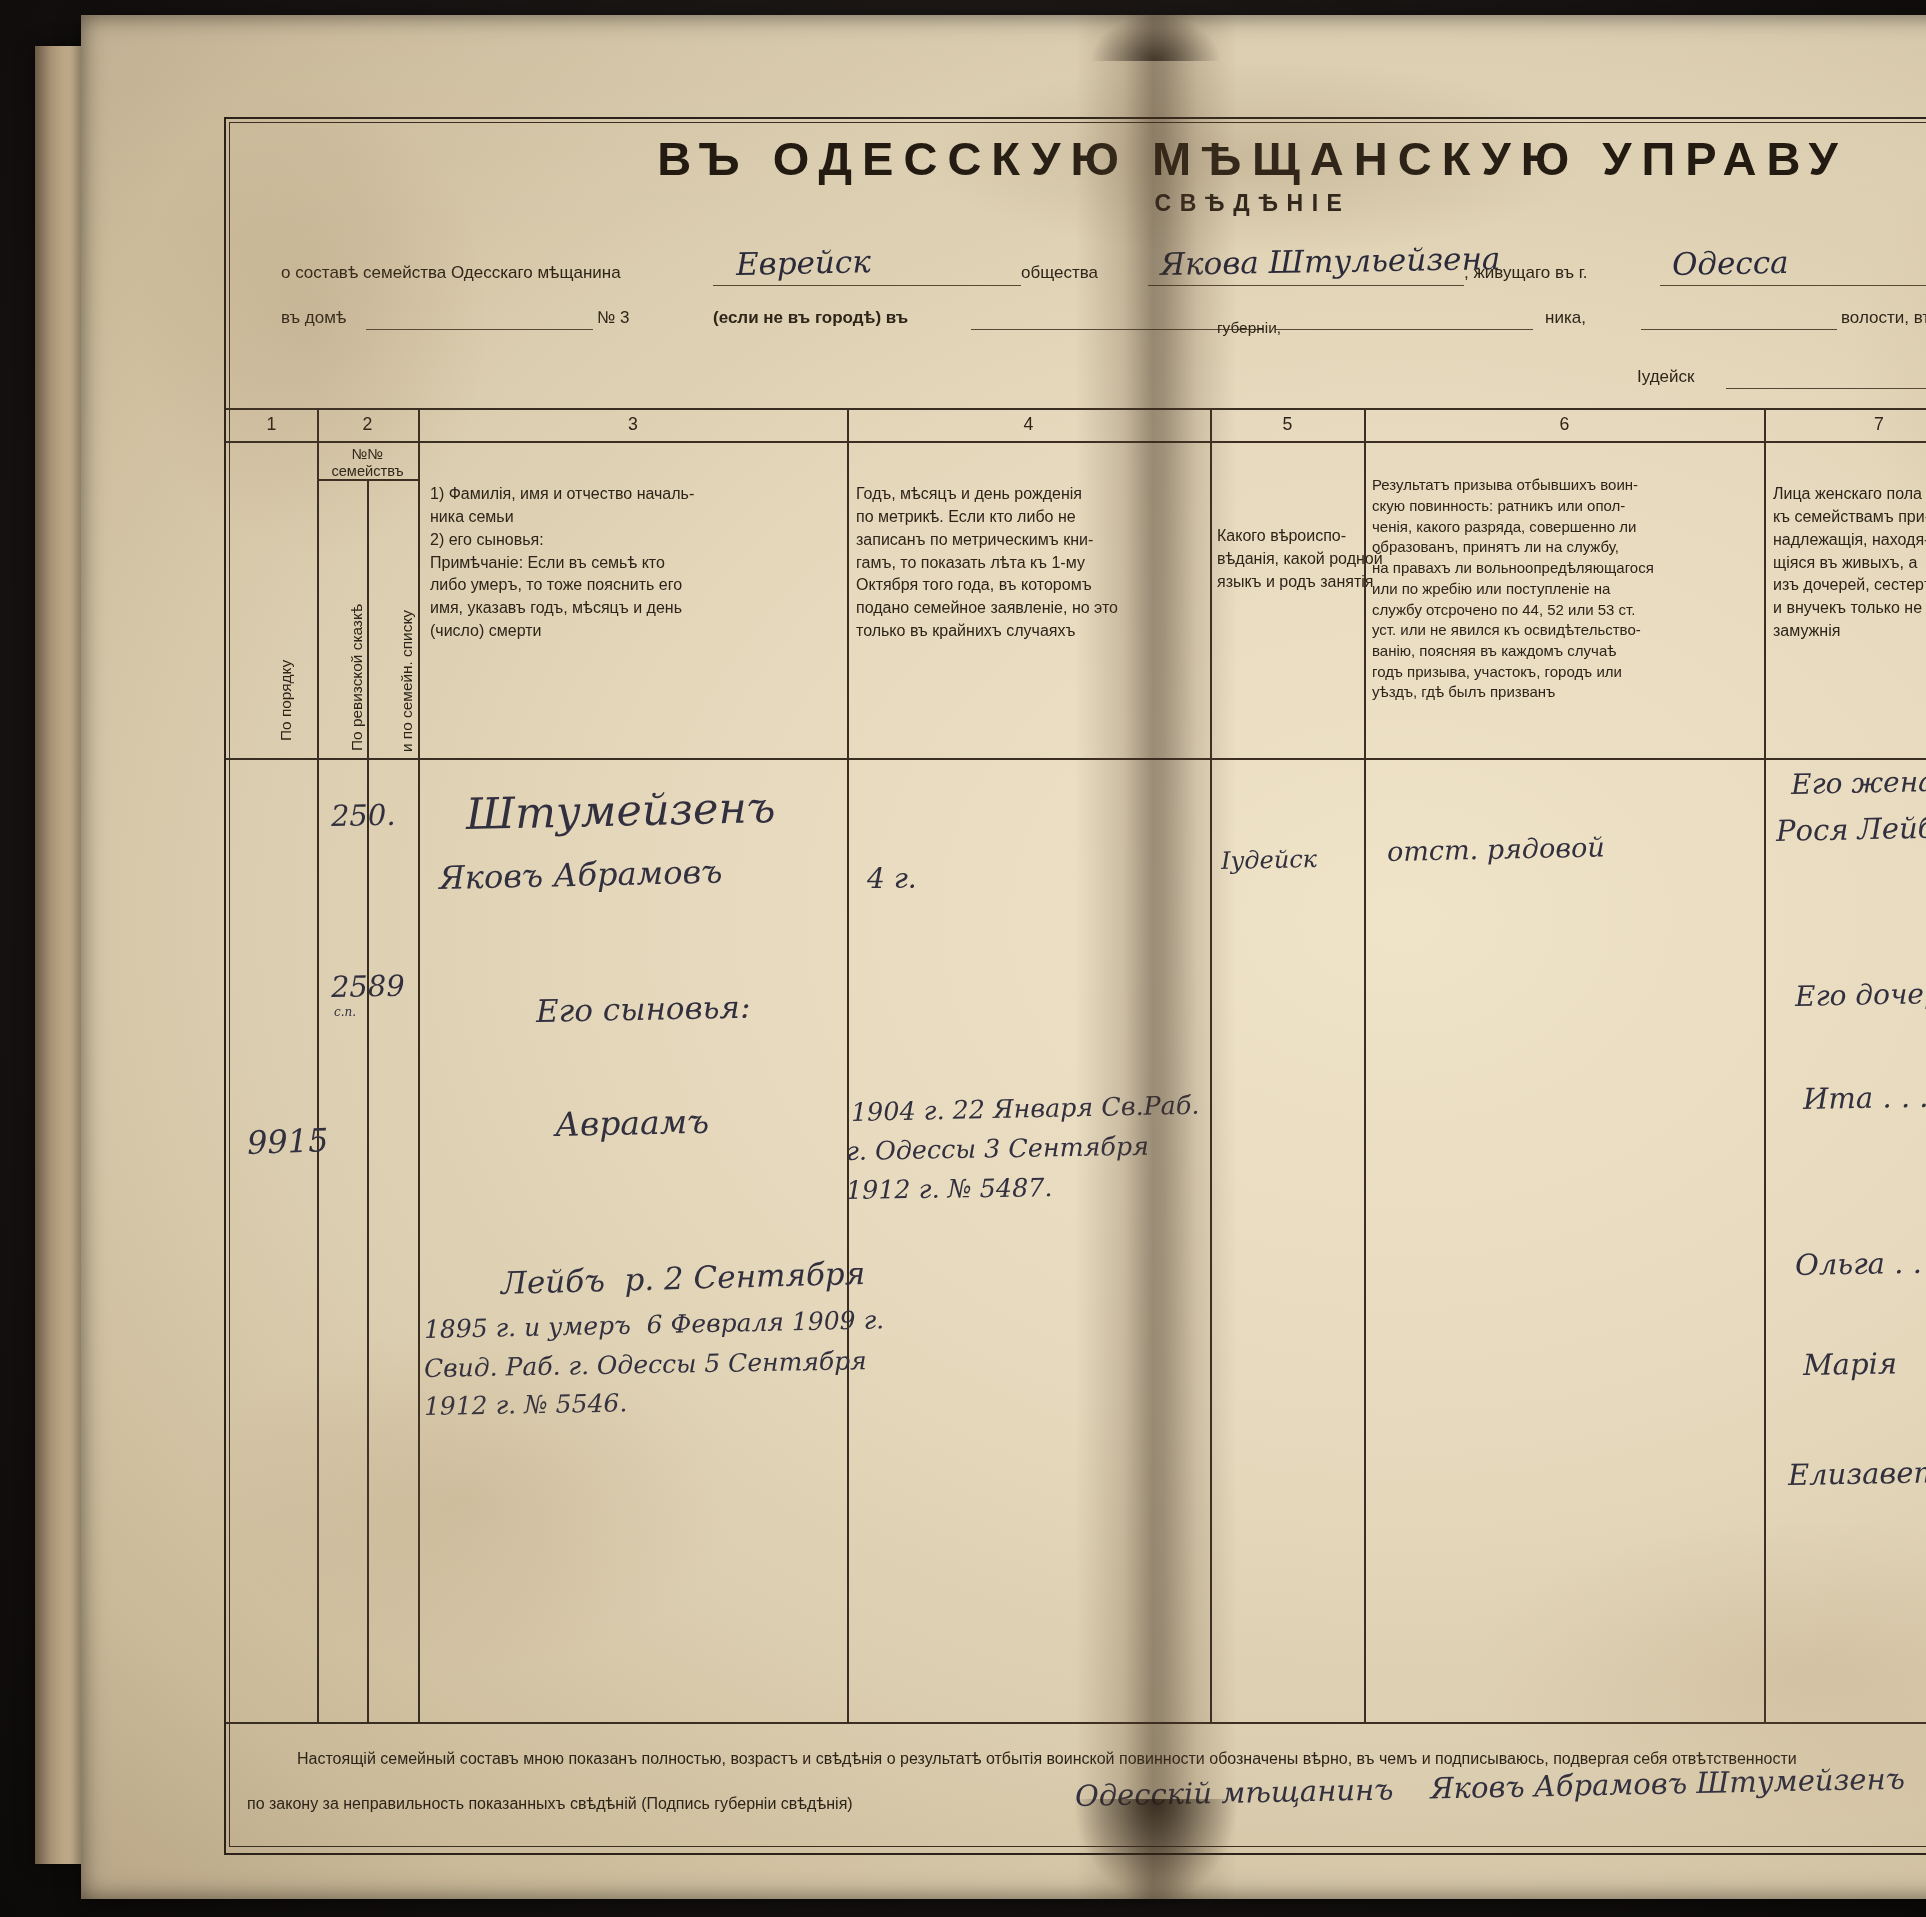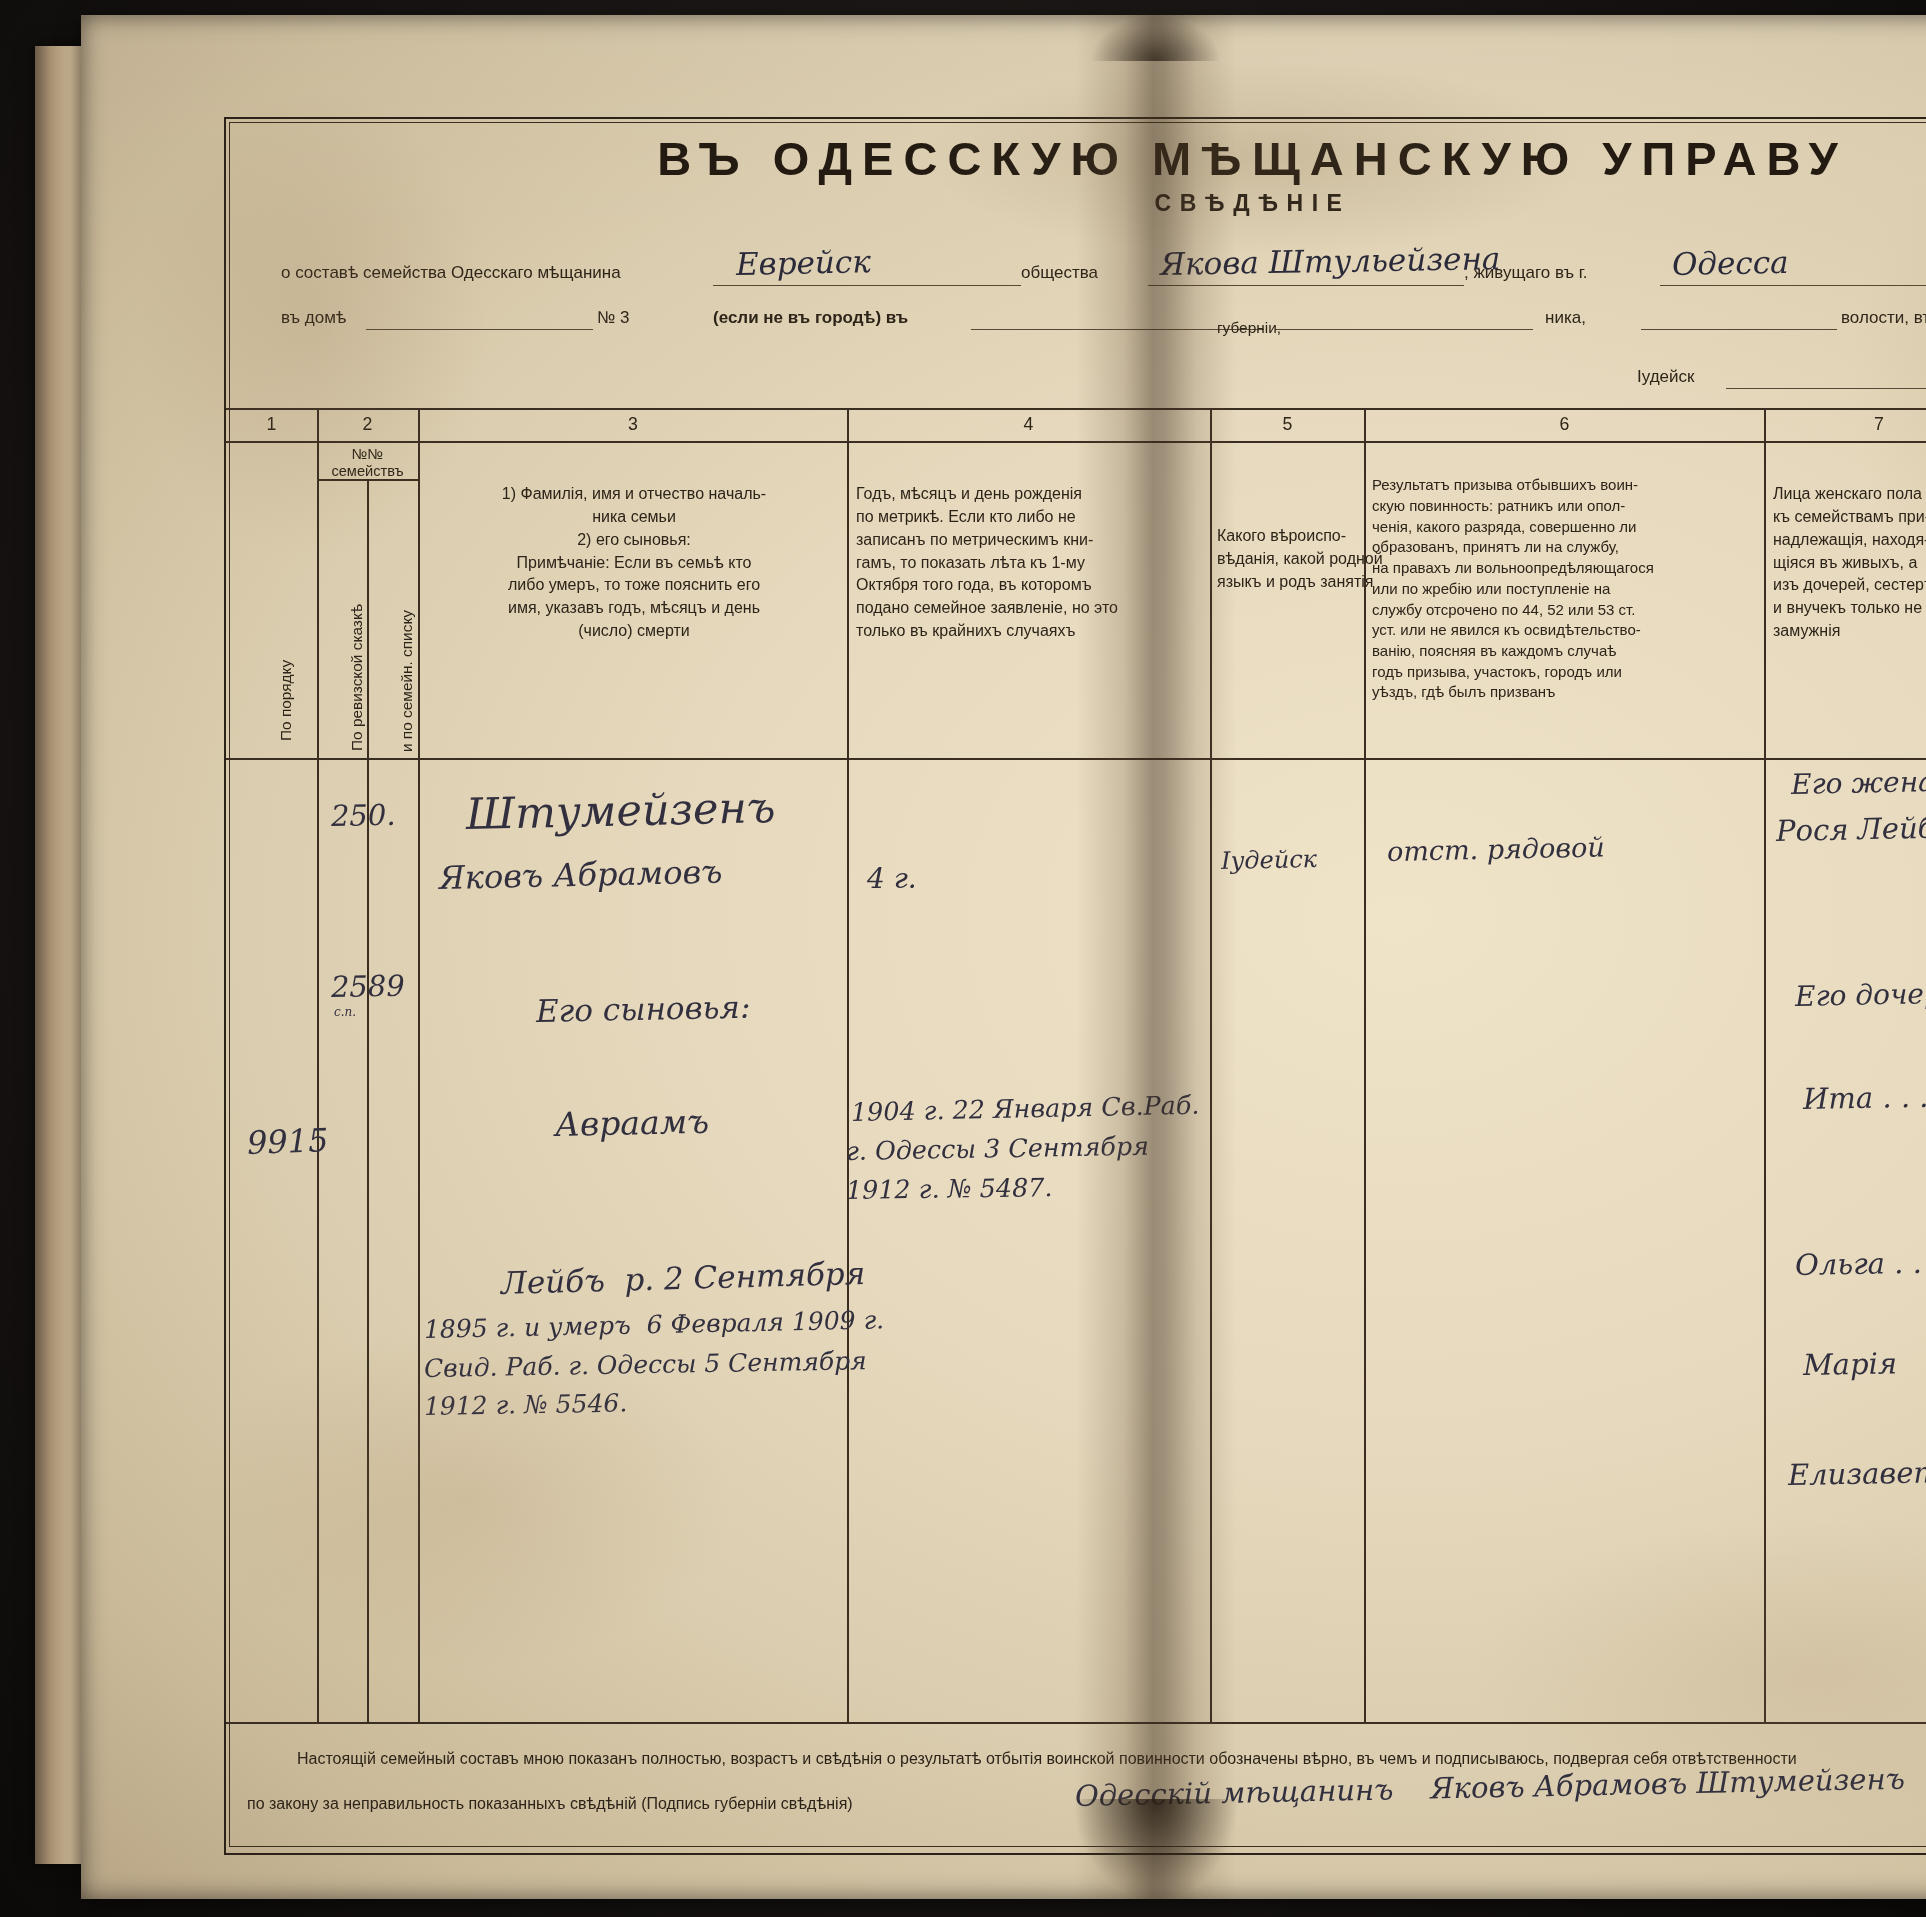--- a/index.html
+++ b/index.html
@@ -303,21 +303,21 @@
     <div class="colnum" style="left:1284px; top:399px; width:399px;">6</div>
     <div class="colnum" style="left:1685px; top:399px; width:226px;">7</div>
 
     <div class="colhead center" style="left:237px; top:431px; width:99px; white-space:pre-line; font-size:14.6px; line-height:1.15;">№№
 семействъ</div>
 
     <div class="vert" style="left:196px; top:726px;">По порядку</div>
     <div class="vert" style="left:267px; top:736px;">По ревизской сказкѣ</div>
     <div class="vert" style="left:317px; top:737px;">и по семейн. списку</div>
 
-    <div class="colhead" style="left:349px; top:468px; width:408px; white-space:pre-line;text-align:center;">1) Фамилія, имя и отчество началь-
+    <div class="colhead" style="left:349px; top:468px; width:408px; white-space:pre-line;">1) Фамилія, имя и отчество началь-
 ника семьи
 2) его сыновья:
 Примѣчаніе: Если въ семьѣ кто
 либо умеръ, то тоже пояснить его
 имя, указавъ годъ, мѣсяцъ и день
 (число) смерти</div>
     <div class="colhead" style="left:775px; top:468px; width:347px; white-space:pre-line;">Годъ, мѣсяцъ и день рожденія
 по метрикѣ. Если кто либо не
 записанъ по метрическимъ кни-
 гамъ, то показать лѣта къ 1-му

